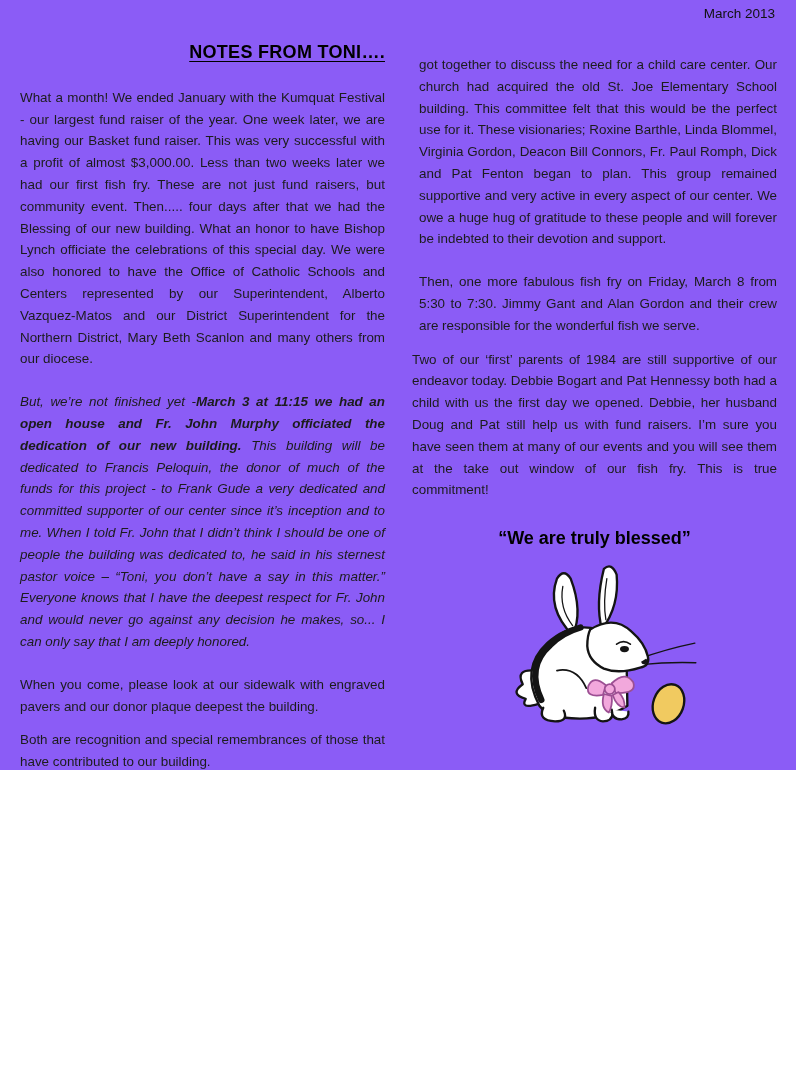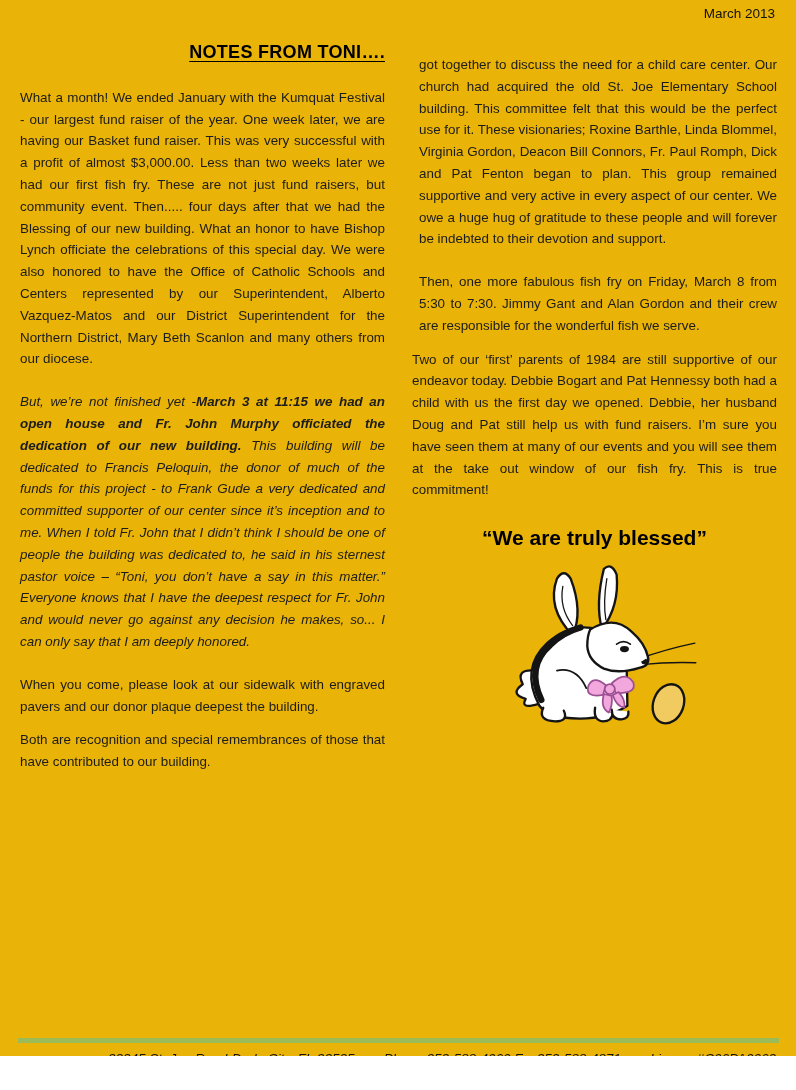--- a/index.html
+++ b/index.html
@@ -1,34 +1,34 @@
 <!DOCTYPE html>
 <html><head>
 <meta charset="utf-8">
 <style>
   html,body{margin:0;padding:0;background:#ffffff;}
   .page{
-    position:relative;width:796px;height:1056px;background:#eab308;
+    position:relative;width:796px;height:770px;background:#8b5cf6;
     font-family:"Liberation Sans",sans-serif;color:#1c1c1c;overflow:hidden;
   }
   .date{position:absolute;top:6px;right:21px;font-size:13.5px;color:#111;}
   .columns{position:absolute;top:42px;left:20px;right:19px;display:flex;gap:27px;}
   .col{flex:1;min-width:0;font-size:13.4px;line-height:21.8px;text-align:justify;}
   h1.title{
     font-size:18px;font-weight:700;margin:0 0 23px 0;letter-spacing:.3px;
     text-decoration:underline;text-underline-offset:3px;text-align:right;color:#000;
   }
   p{margin:12px 0 21px 0;}
   p.no-gap{margin-bottom:0;}
   p.pad{padding-left:7px;}
   p.pad-sm{padding-left:6px;}
   .emph{font-style:italic;}
   .emph .bold{font-weight:700;}
   .quote{
-    font-weight:700;font-size:21px;line-height:26px;text-align:center;
+    font-weight:700;font-size:18px;line-height:26px;text-align:center;
     font-style:normal;margin:24px 0 10px 0;color:#000;
   }
   .bunny-wrap{text-align:center;margin-top:10px;padding-left:10px;}
   .footer-rule{position:absolute;left:18px;right:17px;top:1038px;height:5px;background:#9BBB59;}
   .footer{
     position:absolute;top:1051px;left:20px;right:20px;display:flex;
     justify-content:space-between;align-items:baseline;
     font-style:italic;font-size:13.5px;color:#111;padding-left:88px;
   }
 </style>

